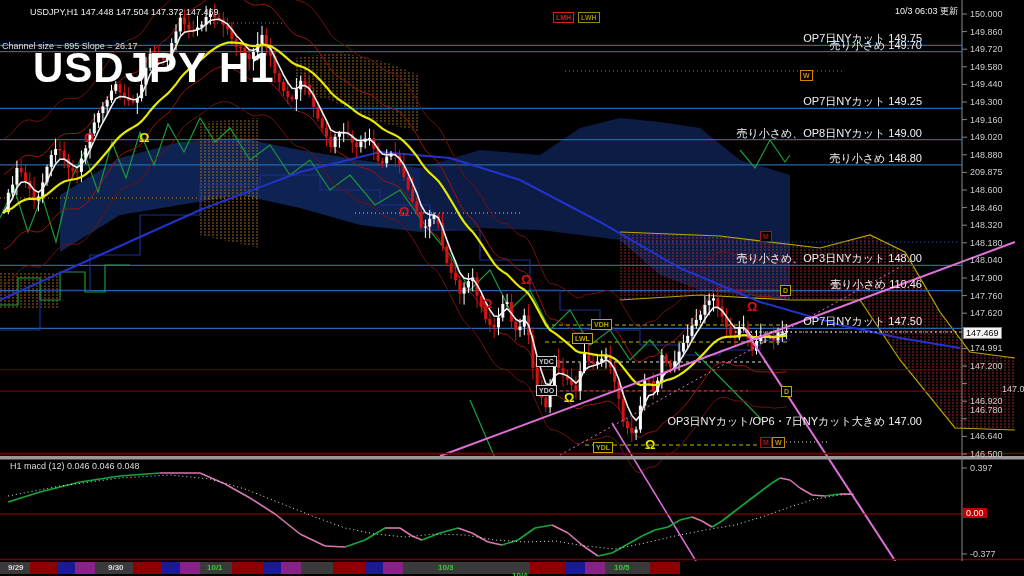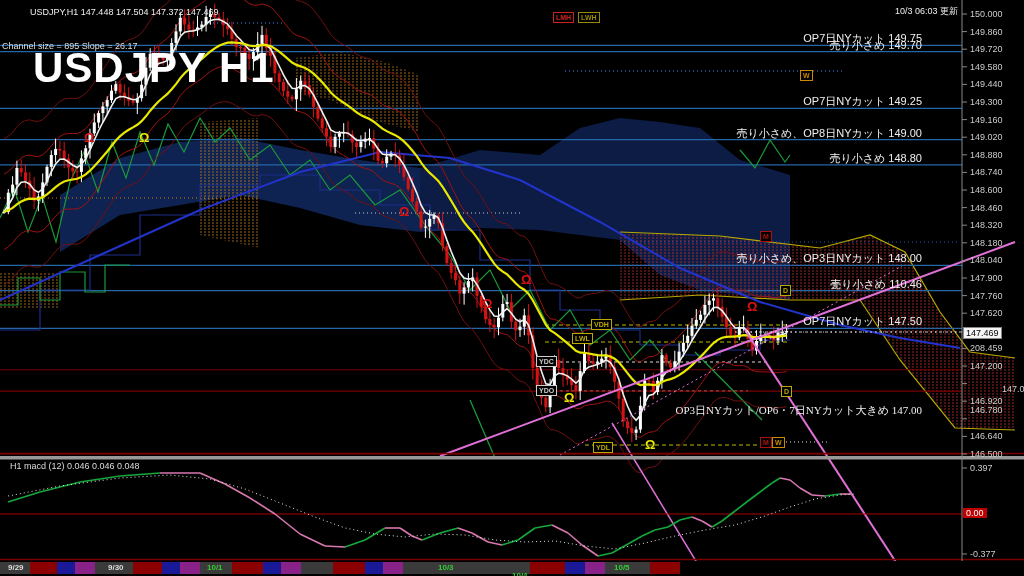--- a/index.html
+++ b/index.html
@@ -545,42 +545,42 @@
 
   <div id="annotations">
       <div class="lvl" style="top: 31.4295px;">OP7日NYカット 149.75</div>
       <div class="lvl" style="top: 37.7152px;">売り小さめ 149.70</div>
       <div class="lvl" style="top: 94.2865px;">OP7日NYカット 149.25</div>
       <div class="lvl" style="top: 125.715px;">売り小さめ、OP8日NYカット 149.00</div>
       <div class="lvl" style="top: 150.858px;">売り小さめ 148.80</div>
       <div class="lvl" style="top: 251.429px;">売り小さめ、OP3日NYカット 148.00</div>
       <div class="lvl" style="top: 276.572px;">売り小さめ 110.46</div>
       <div class="lvl" style="top: 314.286px;">OP7日NYカット 147.50</div>
-      <div class="lvl" style="top: 403px; font-family: Liberation Serif, serif;">OP3日NYカット/OP6・7日NYカット大きめ 147.00</div>
+      <div class="lvl" style="top: 414px;">OP3日NYカット/OP6・7日NYカット大きめ 147.00</div>
     </div>
   <div id="axis-labels">
       <div class="axlab" style="top: 9.001px;">150.000</div>
       <div class="axlab" style="top: 26.601px;">149.860</div>
       <div class="axlab" style="top: 44.2009px;">149.720</div>
       <div class="axlab" style="top: 61.8009px;">149.580</div>
       <div class="axlab" style="top: 79.4008px;">149.440</div>
       <div class="axlab" style="top: 97.0008px;">149.300</div>
       <div class="axlab" style="top: 114.601px;">149.160</div>
       <div class="axlab" style="top: 132.201px;">149.020</div>
       <div class="axlab" style="top: 149.801px;">148.880</div>
-      <div class="axlab" style="top: 167.401px;">148.740</div>
+      <div class="axlab" style="top: 167.401px;">209.875</div>
       <div class="axlab" style="top: 185.001px;">148.600</div>
       <div class="axlab" style="top: 202.601px;">148.460</div>
       <div class="axlab" style="top: 220.201px;">148.320</div>
       <div class="axlab" style="top: 237.8px;">148.180</div>
       <div class="axlab" style="top: 255.4px;">148.040</div>
       <div class="axlab" style="top: 273px;">147.900</div>
       <div class="axlab" style="top: 290.6px;">147.760</div>
       <div class="axlab" style="top: 308.2px;">147.620</div>
-      <div class="axlab" style="top: 343.4px;">208.459</div>
+      <div class="axlab" style="top: 343.4px;">174.991</div>
       <div class="axlab" style="top: 361px;">147.200</div>
       <div class="axlab" style="top: 384px; padding-left: 32px;">147.060</div>
       <div class="axlab" style="top: 396.2px;">146.920</div>
       <div class="axlab" style="top: 405px; text-align: right;">146.780</div>
       <div class="axlab" style="top: 431.4px;">146.640</div>
       <div class="axlab" style="top: 449px;">146.500</div>
       <div class="axlab" style="top: 463px;">0.397</div>
       <div class="axlab" style="top: 549px;">-0.377</div>
       <div class="axlab" style="top: 561px;">60759</div>
       <div class="pricebadge" style="top: 327px;">147.469</div>

